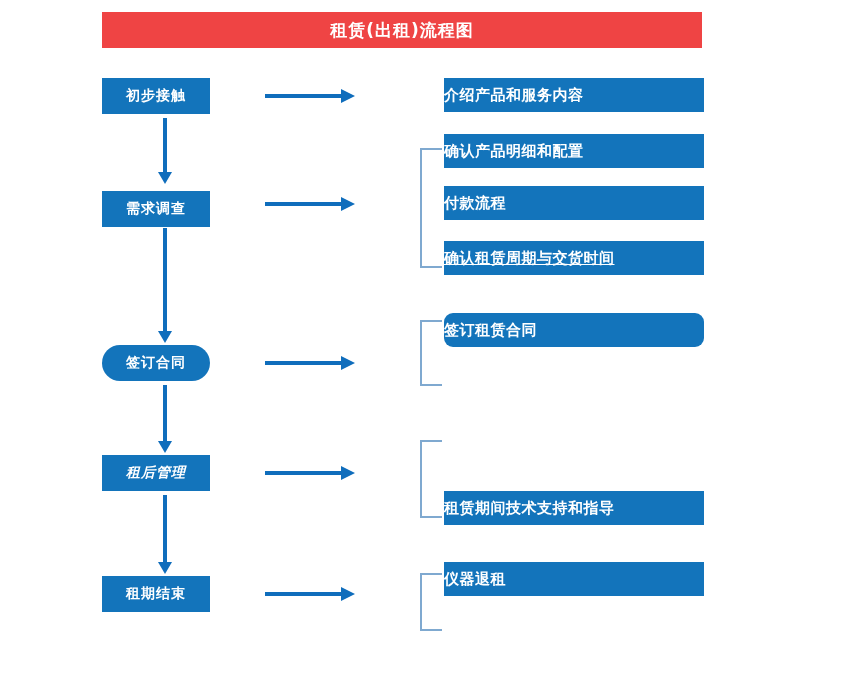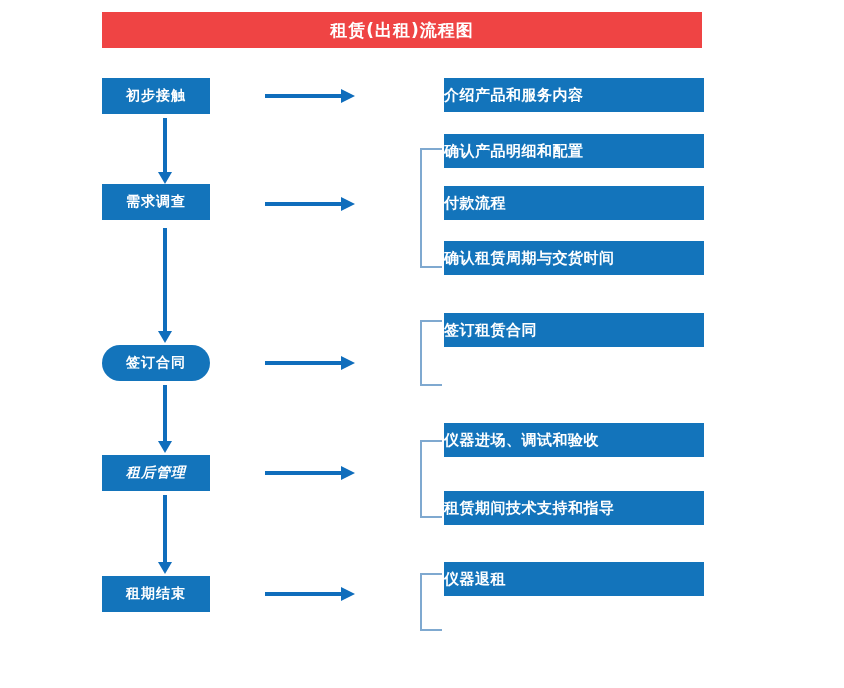--- a/index.html
+++ b/index.html
@@ -107,21 +107,21 @@
 </style>
 </head>
 <body>
 
 <div id="canvas">
 
   <div class="title-bar">租赁(出租)流程图</div>
 
   <div class="stage-box" style="top:78px;">初步接触</div>
 
-  <div class="stage-box" style="top:184px;">需求调查</div>
+  <div class="stage-box" style="top:191px;">需求调查</div>
 
   <div class="stage-box" style="top:345px;border-radius:18px;">签订合同</div>
 
   <div class="stage-box" style="top:455px;font-style:italic;">租后管理</div>
 
   <div class="stage-box" style="top:576px;">租期结束</div>
 
   <div class="v-arrow" style="top:118px;height:66px;">
     <span class="shaft" style="height:54px;"></span>
     <span class="head"></span>
@@ -174,25 +174,24 @@
   <div class="bracket" style="top:440px;height:78px;"></div>
 
   <div class="bracket" style="top:573px;height:58px;"></div>
 
   <div class="detail-box" style="top:78px;">介绍产品和服务内容</div>
 
   <div class="detail-box" style="top:134px;">确认产品明细和配置</div>
 
   <div class="detail-box" style="top:186px;">付款流程</div>
 
-  <div class="detail-box" style="top:241px;">确认租赁周期与交货时间</div>
+  <div class="detail-box" style="top:241px;text-decoration:underline;">确认租赁周期与交货时间</div>
 
-  <div class="detail-box" style="top:313px;">签订租赁合同</div>
+  <div class="detail-box" style="top:313px;border-radius:9px;">签订租赁合同</div>
 
 
-  <div class="detail-box" style="top:423px;">仪器进场、调试和验收</div>
 
   <div class="detail-box" style="top:491px;">租赁期间技术支持和指导</div>
 
   <div class="detail-box" style="top:562px;">仪器退租</div>
 
 
 </div>
 
 </body></html>

